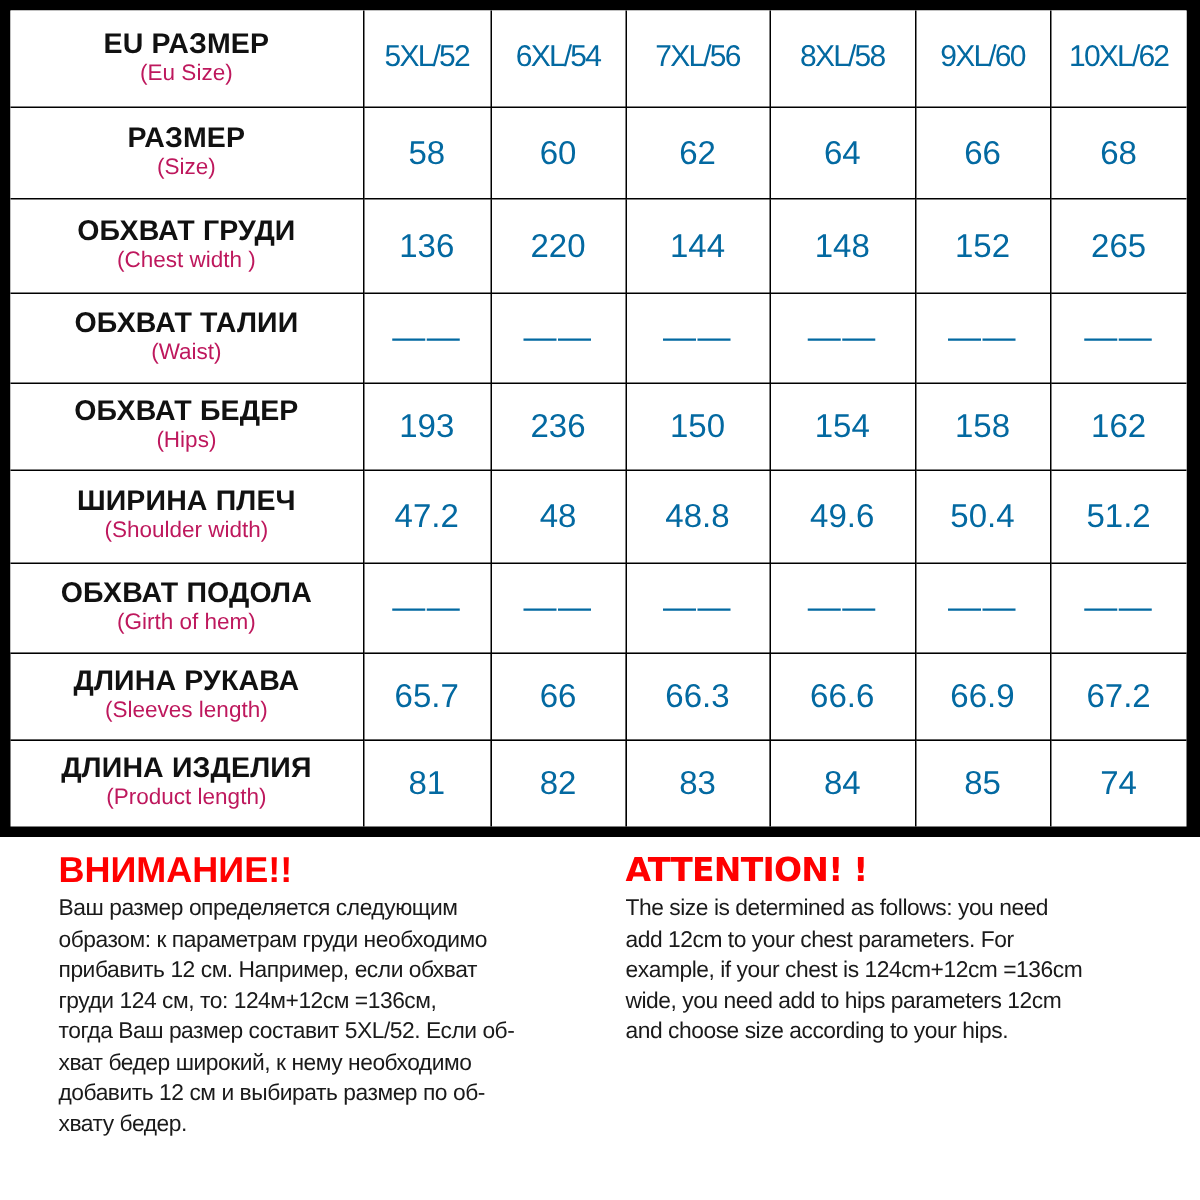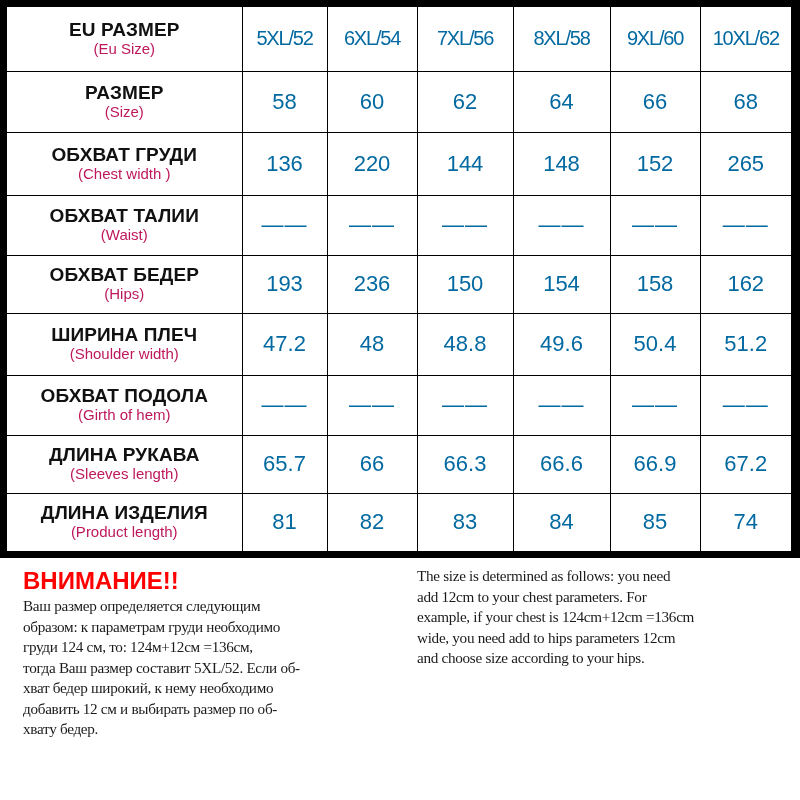--- a/index.html
+++ b/index.html
@@ -19,26 +19,26 @@
   table.size td:last-child { border-right: none; }
 
   .lbl-ru { display: block; font-weight: bold; font-size: 19px; line-height: 20px;
             color: #111; letter-spacing: 0.1px; }
   .lbl-en { display: block; font-size: 15px; line-height: 18px; color: #be185d; }
   .val { font-size: 22px; color: #0369a1; }
   .val.hdr { font-size: 20px; letter-spacing: -1.2px; }
   .val.dash { font-size: 22px; letter-spacing: 1px; }
 
   .note { position: absolute; top: 566px; }
-  .note.ru { left: 23px; width: 385px; }
+  .note.ru { left: 39px; width: 385px; }
   .note.en { left: 417px; width: 383px; }
   .note h2 { margin: 0; color: #ff0000; font-size: 24px; line-height: 30px;
              font-weight: bold; font-family: "Liberation Sans", sans-serif; }
   .note.en h2 { font-family: "DejaVu Sans", sans-serif; font-size: 22px; letter-spacing: -0.5px; }
-  .note .line { display: block; font-family: Liberation Serif, serif; font-size: 15.2px;
+  .note .line { display: block; font-family: Liberation Sans, sans-serif; font-size: 15.2px;
                 line-height: 20.5px; color: #1a1a1a; white-space: nowrap; letter-spacing: -0.3px; }
 </style>
 </head>
 <body>
 
 <div class="frame"></div>
 <div class="table">
   <table class="size">
     <colgroup>
       <col style="width:235px">
@@ -160,29 +160,31 @@
         </tr>
       </tbody>
   </table>
 </div>
 
 <div class="note ru">
   <h2>ВНИМАНИЕ!!</h2>
   <div id="ru-lines">
       <span class="line">Ваш размер определяется следующим</span>
       <span class="line">образом: к параметрам груди необходимо</span>
+      <span class="line">прибавить 12 см. Например, если обхват</span>
       <span class="line">груди  124 см, то: 124м+12см =136см,</span>
       <span class="line">тогда Ваш размер составит 5XL/52. Если об-</span>
       <span class="line">хват бедер широкий, к нему необходимо</span>
       <span class="line">добавить 12 см и выбирать размер по об-</span>
       <span class="line">хвату бедер.</span>
     </div>
 </div>
 
 <div class="note en">
+  <h2>ATTENTION! !</h2>
   <div id="en-lines">
       <span class="line">The size is determined as follows: you need</span>
       <span class="line">add 12cm to your chest parameters. For</span>
       <span class="line">example, if your chest is 124cm+12cm =136cm</span>
       <span class="line">wide, you need add to hips parameters 12cm</span>
       <span class="line">and choose size according to your hips.</span>
     </div>
 </div>
 
 </body></html>

